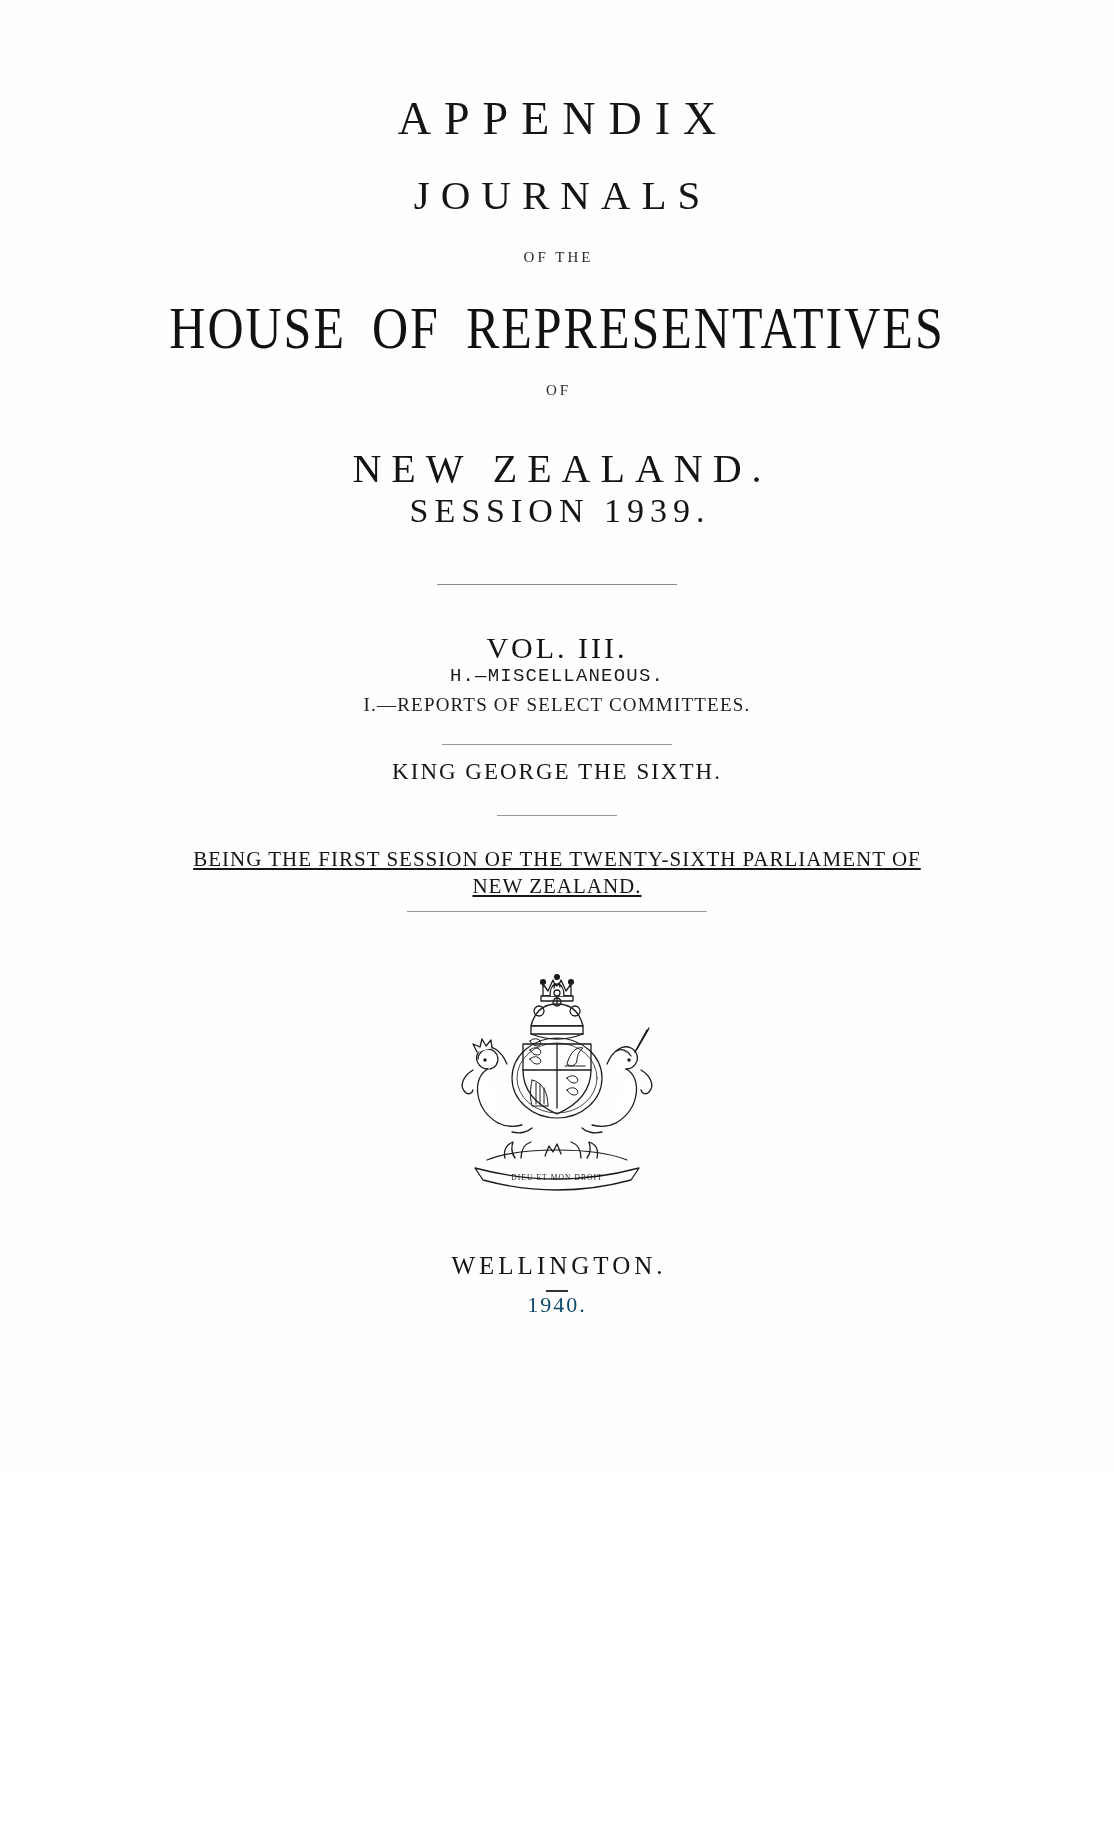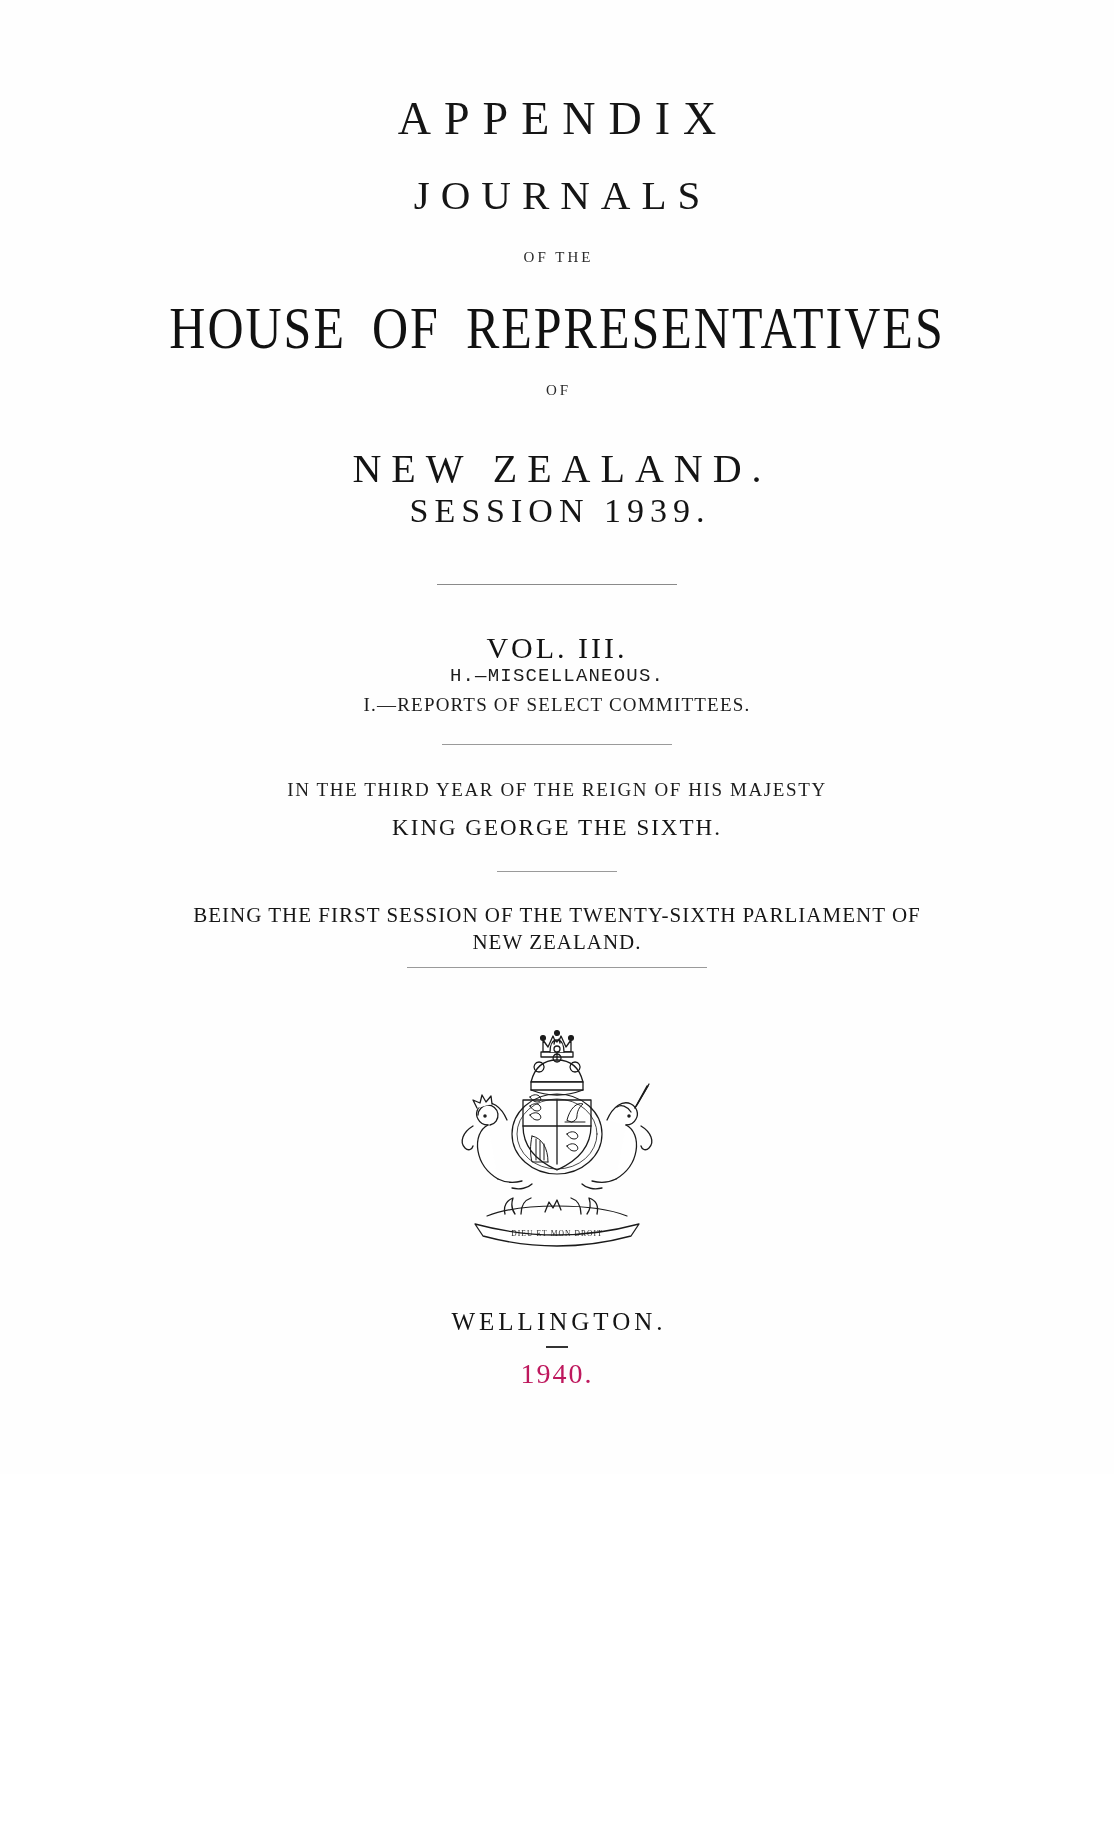--- a/index.html
+++ b/index.html
@@ -134,44 +134,44 @@
     font-size: 23px;
     letter-spacing: 2px;
     color: #151515;
   }
   .being {
     margin-top: 30px;
     font-size: 21px;
     letter-spacing: 1px;
     line-height: 1.3;
     color: #161616;
+    text-decoration: underline;
   }
   .crest-wrap {
     margin-top: 46px;
     display: flex;
     justify-content: center;
   }
   .place {
     margin-top: 34px;
     font-size: 25px;
     letter-spacing: 4px;
     color: #141414;
     text-indent: 4px;
   }
   .dash {
     width: 22px;
     height: 2px;
     background: #333;
     margin: 10px auto 0 auto;
   }
   .year {
-    margin-top: 10px;
-    font-size: 28px;
+    font-size: 22px;
     letter-spacing: 2px;
-    color: #be185d;
+    color: #0c4a6e;
   }
 </style>
 </head>
 <body>
 
 <div class="page">
 
   <div class="center title-appendix">APPENDIX</div>
 
 
@@ -191,21 +191,20 @@
 
 
   <div class="rule-1"></div>
 
   <div class="center vol">VOL. III.</div>
   <div class="center vol-sub">H.—MISCELLANEOUS.</div>
   <div class="center vol-sub2">I.—REPORTS OF SELECT COMMITTEES.</div>
 
   <div class="rule-2"></div>
 
-  <div class="center reign">IN THE THIRD YEAR OF THE REIGN OF HIS MAJESTY</div>
   <div class="center king">KING GEORGE THE SIXTH.</div>
 
   <div class="rule-3"></div>
 
   <div class="center being">
     <div>BEING THE FIRST SESSION OF THE TWENTY-SIXTH PARLIAMENT OF</div>
     <div>NEW ZEALAND.</div>
   </div>
 
   <div class="rule-4"></div>

